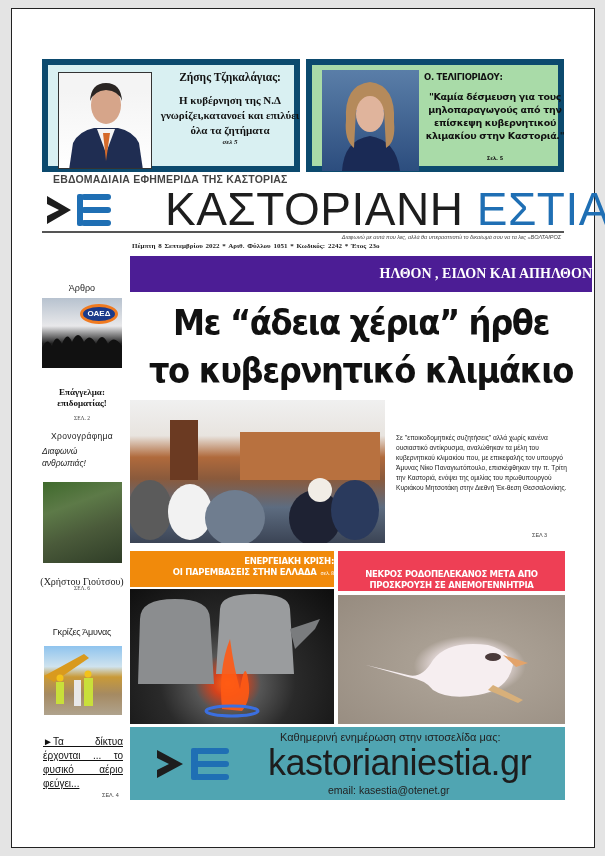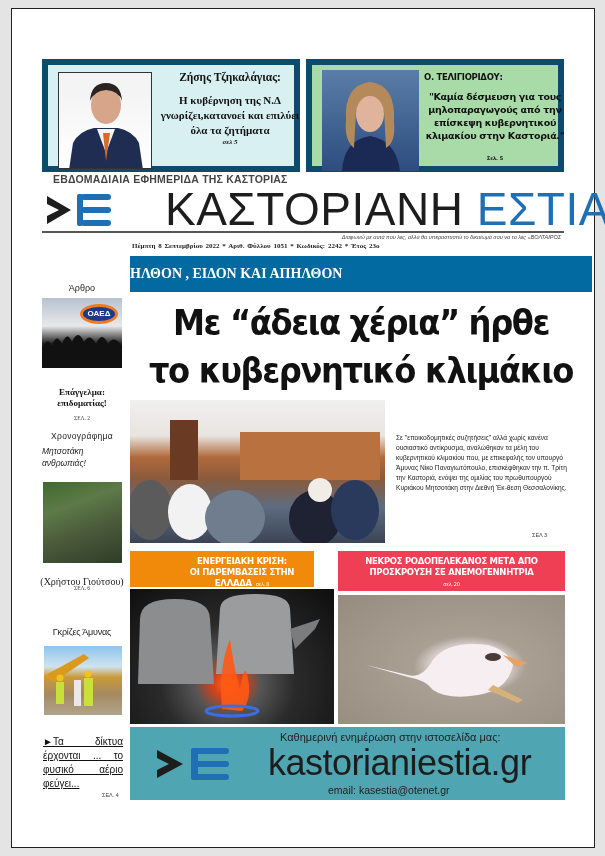--- a/index.html
+++ b/index.html
@@ -27,21 +27,21 @@
   
   .tagline-top { left: 14px; top: 164px; font-size: 10.5px; font-weight: bold; color: #444; letter-spacing: 0.2px; margin-left: 27px; }
   .mast-logo { left: 33px; top: 181px; width: 68px; height: 40px; }
   .mast-title { left: 120px; top: 172px; font-size: 46px; color: #1d1d1d; letter-spacing: 0.5px; line-height: 56px; white-space: nowrap; margin-left: 33px; }
   .mast-title .blue { color: #1f6fb4; }
   .mast-rule { left: 30px; top: 222px; width: 522px; height: 1.5px; background: #555; }
   .motto { right: 33px; top: 225px; font-size: 5.5px; font-style: italic; color: #444; }
   .issue-line { left: 120px; top: 233px; font-size: 7px; font-weight: bold; font-family: "Liberation Serif", serif; color: #222; word-spacing: 1px; }
 
   
-  .kicker { left: 118px; top: 247px; width: 462px; height: 36px; background: #0369a1; color: #fff; font-family: "Liberation Serif", serif; font-weight: bold; font-size: 14px; text-align: left; line-height: 36px; }
+  .kicker { left: 118px; top: 247px; width: 462px; height: 36px; background: #4c1d95; color: #fff; font-family: "Liberation Serif", serif; font-weight: bold; font-size: 14px; text-align: right; line-height: 36px; }
   .headline { left: 118px; top: 290px; width: 462px; text-align: center; font-family: "DejaVu Sans", sans-serif; font-weight: bold; font-size: 35px; line-height: 48px; color: #111; letter-spacing: -1.5px; transform: scaleX(0.92); }
 
   
   .lcol { left: 26px; width: 88px; text-align: center; }
   .lbl-arthro { top: 274px; font-size: 9px; color: #222; }
   .img-oaed { left: 30px; top: 289px; width: 80px; height: 70px; background: linear-gradient(180deg,#b7c2cf 0%,#e8e8ea 40%,#222 65%,#111 100%); overflow: hidden; }
   .oaed-badge { position: absolute; left: 38px; top: 6px; width: 38px; height: 20px; background: #1b3a8a; border: 3px solid #f07a20; border-radius: 50%; color: #fff; font-size: 8px; font-weight: bold; line-height: 14px; text-align: center; }
   .lcol-title1 { top: 378px; font-family: "Liberation Serif", serif; font-weight: bold; font-size: 9px; line-height: 11px; color: #111; }
   .lcol-pg1 { top: 406px; font-size: 5.5px; color: #444; font-family: "Liberation Serif", serif; }
   .lbl-chrono { top: 422px; font-size: 8.5px; color: #222; letter-spacing: 0.3px; }
@@ -53,22 +53,22 @@
   .img-works { left: 32px; top: 637px; width: 78px; height: 69px; background: linear-gradient(180deg,#8fc4ee 0%,#cfe3ee 30%,#c99a38 45%,#a58a62 70%,#b0a38d 100%); }
   .lcol-net { left: 31px; top: 726px; width: 80px; font-size: 10px; line-height: 14px; color: #111; text-align: justify; text-decoration: underline; }
   .lcol-pg3 { left: 90px; top: 783px; font-size: 5.5px; color: #444; }
 
   
   .img-meeting { left: 118px; top: 391px; width: 255px; height: 143px; background: linear-gradient(180deg,#f0f0f0 0%,#e8e4df 25%,#b06a3c 40%,#8a5a3c 55%,#5d6c80 75%,#3b4455 100%); }
   .lead { left: 384px; top: 424px; width: 178px; font-size: 6.6px; line-height: 10px; color: #222; }
   .lead-pg { left: 520px; top: 523px; font-size: 5.5px; color: #444; }
 
   
-  .sub-orange { left: 118px; top: 542px; width: 184px; height: 36px; background: #f18a0b; color: #fff; text-align: center; font-family: "DejaVu Sans", sans-serif; font-weight: bold; font-size: 8.5px; line-height: 11px; padding-top: 5px; letter-spacing: -0.3px; padding-left: 40px; }
-  .sub-red { left: 326px; top: 542px; width: 227px; height: 40px; background: #ee3f55; color: #fff; text-align: center; font-family: "DejaVu Sans", sans-serif; font-weight: bold; font-size: 8.5px; line-height: 11px; padding-top: 5px; letter-spacing: -0.3px; }
+  .sub-orange { left: 118px; top: 542px; width: 204px; height: 36px; background: #f18a0b; color: #fff; text-align: right; font-family: "DejaVu Sans", sans-serif; font-weight: bold; font-size: 8.5px; line-height: 11px; padding-top: 5px; letter-spacing: -0.3px; padding-left: 40px; }
+  .sub-red { left: 326px; top: 542px; width: 227px; height: 40px; background: #ee3f55; color: #fff; text-align: center; font-family: "DejaVu Sans", sans-serif; font-weight: bold; font-size: 8.5px; line-height: 11px; padding-top: 18px; letter-spacing: -0.3px; }
   .sub-pg { font-size: 5px; font-weight: normal; margin-left: 4px; }
   .sub-pg-block { display: block; font-size: 5px; font-weight: normal; margin-top: 1px; }
   .img-kettle { left: 118px; top: 580px; width: 204px; height: 135px; background: radial-gradient(ellipse at 48% 70%,#ff6a1a 0%,#d5421c 10%,#555 22%,#2a2a2a 45%,#0d0d0d 100%); }
   .img-pelican { left: 326px; top: 586px; width: 227px; height: 129px; background: radial-gradient(ellipse at 58% 55%,#f3e7ea 0%,#f3e7ea 16%,#a99f93 30%,#968b7f 100%); }
 
   
   .promo { left: 118px; top: 718px; width: 435px; height: 73px; background: #50a5b2; }
   .promo-logo { position: absolute; left: 25px; top: 15px; width: 76px; height: 44px; }
   .promo-sub { position: absolute; left: 150px; top: 4px; font-size: 11px; color: #222; }
   .promo-url { position: absolute; left: 138px; top: 14px; font-size: 36px; color: #1d1d1d; letter-spacing: -0.5px; line-height: 44px; }
@@ -149,21 +149,21 @@
   <div class="abs lcol lbl-arthro">Άρθρο</div>
   <div class="abs img-oaed">
     <div class="oaed-badge">ΟΑΕΔ</div>
     <svg class="abs" style="left:0;top:30px" width="80" height="40" viewBox="0 0 80 40">
       <path d="M0 40 L0 20 Q5 8 10 18 Q14 4 20 16 Q25 2 30 14 Q36 0 42 14 Q48 4 54 16 Q60 2 66 16 Q72 6 80 18 L80 40Z" fill="#111"></path>
     </svg>
   </div>
   <div class="abs lcol lcol-title1">Επάγγελμα: επιδοματίας!</div>
   <div class="abs lcol lcol-pg1">ΣΕΛ. 2</div>
   <div class="abs lcol lbl-chrono">Χρονογράφημα</div>
-  <div class="abs lcol-essay">Μητσοτάκη ανθρωπιάς!</div>
+  <div class="abs lcol-essay">Διαφωνώ ανθρωπιάς!</div>
   <div class="abs img-army"></div>
   <div class="abs lcol lcol-author">(Χρήστου Γιούτσου)</div>
   <div class="abs lcol lcol-pg2">ΣΕΛ. 6</div>
   <div class="abs lcol lbl-gray">Γκρίζες Άμυνας</div>
   <div class="abs img-works">
     <svg width="78" height="69" viewBox="0 0 78 69">
       <path d="M0 30 L40 8 L45 12 L10 36Z" fill="#d99a1e"></path>
       <rect x="12" y="36" width="8" height="22" fill="#c9df3a"></rect>
       <circle cx="16" cy="32" r="3.5" fill="#f3c21a"></circle>
       <rect x="40" y="32" width="9" height="28" fill="#c9df3a"></rect>

